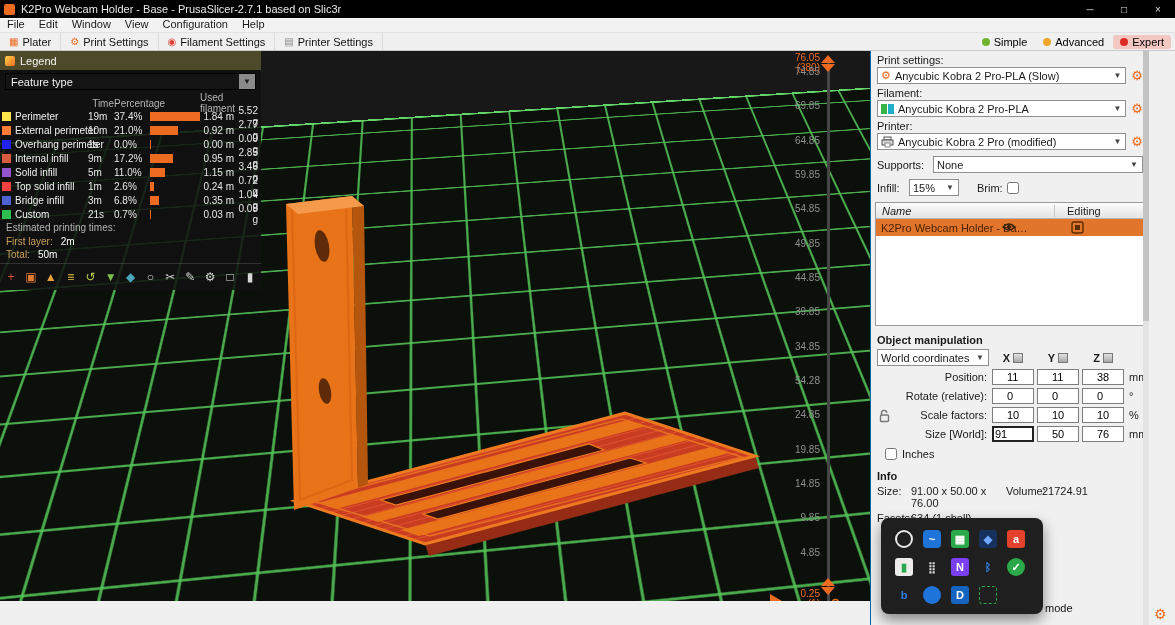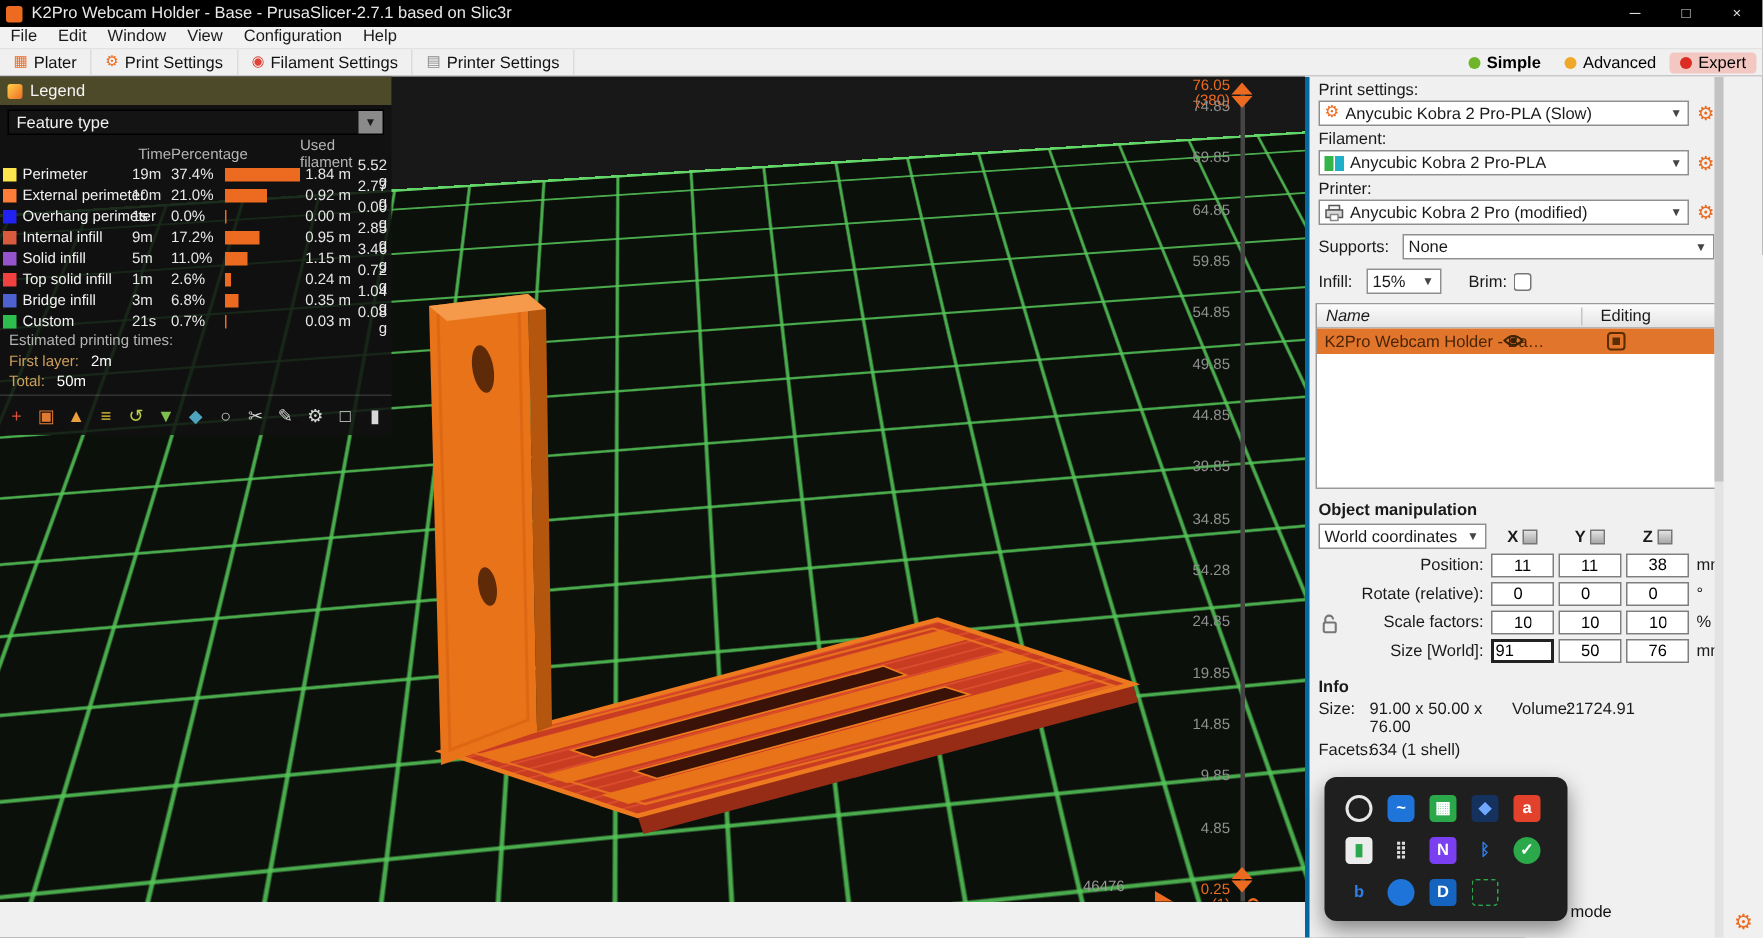--- a/index.html
+++ b/index.html
@@ -78,21 +78,21 @@
 
   
   .htrack { position:absolute; left:0; top:550px; width:770px; height:7px; background:#ED6B21; }
   .harrow { position:absolute; left:770px; top:543px; width:0; height:0; border-top:10px solid transparent; border-bottom:10px solid transparent; border-left:17px solid #ED6B21; }
   .hmax { position:absolute; left:722px; top:535px; color:#9a9a9a; font-size:10px; }
   .hmin { position:absolute; left:20px; top:560px; color:#9a9a9a; font-size:10px; }
   .vp-lock { position:absolute; left:829px; top:547px; }
   .vp-gear { position:absolute; left:847px; top:555px; color:#ED6B21; font-size:13px; line-height:1; }
 
   
-  .sidebar { position:absolute; top:51px; left:870px; width:279px; height:574px; background:#f0f0f0; border-left:3px solid #0369a1; color:#1a1a1a; }
+  .sidebar { position:absolute; top:51px; left:870px; width:279px; height:574px; background:#f0f0f0; border-left:1px solid #0369a1; color:#1a1a1a; }
   .sb-caption { margin:3px 0 1px 6px; }
   .sb-combo-row { display:flex; align-items:center; gap:5px; margin:0 6px; }
   .combo { flex:1; height:17px; background:#fff; border:1px solid #8f8f8f; display:flex; align-items:center; gap:4px; padding:0 2px 0 3px; min-width:0; }
   .combo-text { flex:1; white-space:nowrap; overflow:hidden; }
   .combo-caret { color:#444; font-size:8px; padding-right:2px; }
   .gear-btn { color:#ED6B21; font-size:13px; line-height:1; flex:none; }
   .ico-gear-sm { color:#ED6B21; font-size:11px; line-height:1; }
   .ico-filament { display:flex; gap:1px; }
   .ico-filament span { width:6px; height:10px; display:block; }
   .sb-inline { display:flex; align-items:center; gap:4px; margin:6px 6px 0; }
@@ -181,21 +181,21 @@
           <span>Filament Settings</span>
         </div>
 
         <div class="tab">
           <span class="tab-icon" style="color: rgb(138, 138, 138);">▤</span>
           <span>Printer Settings</span>
         </div>
       </div>
     <div class="modes">
 
-        <div class="mode" style="background: transparent; font-weight: bold;">
+        <div class="mode" style="background: transparent;">
           <span class="mode-dot" style="background: rgb(111, 181, 42);"></span>
           <span>Simple</span>
         </div>
 
         <div class="mode" style="background: transparent;">
           <span class="mode-dot" style="background: rgb(240, 168, 43);"></span>
           <span>Advanced</span>
         </div>
 
         <div class="mode" style="background: rgb(243, 199, 194);">
@@ -547,20 +547,24 @@
         <span class="mlabel">Size [World]:</span>
         <input class="num focused" value="91" style="">
         <input class="num" value="50" style="">
         <input class="num" value="76" style="">
         <span class="munit">mm</span>
       </div>
       <svg class="scale-lock" width="11" height="14" viewBox="0 0 11 14">
         <path d="M2.5 6 V4 a2.6 2.6 0 0 1 5.2 0" fill="none" stroke="#777" stroke-width="1.4"></path>
         <rect x="1.5" y="6" width="8" height="6.5" rx="1" fill="none" stroke="#777" stroke-width="1.4"></rect>
       </svg>
+      <div class="inches">
+        <input type="checkbox" style="">
+        <span>Inches</span>
+      </div>
     </div>
 
     <div class="info-title">Info</div>
     <div class="info-row">
       <span class="il1">Size:</span>
       <span class="iv1">91.00 x 50.00 x 76.00</span>
       <span class="il2">Volume:</span>
       <span>21724.91</span>
     </div>
     <div class="info-row">

